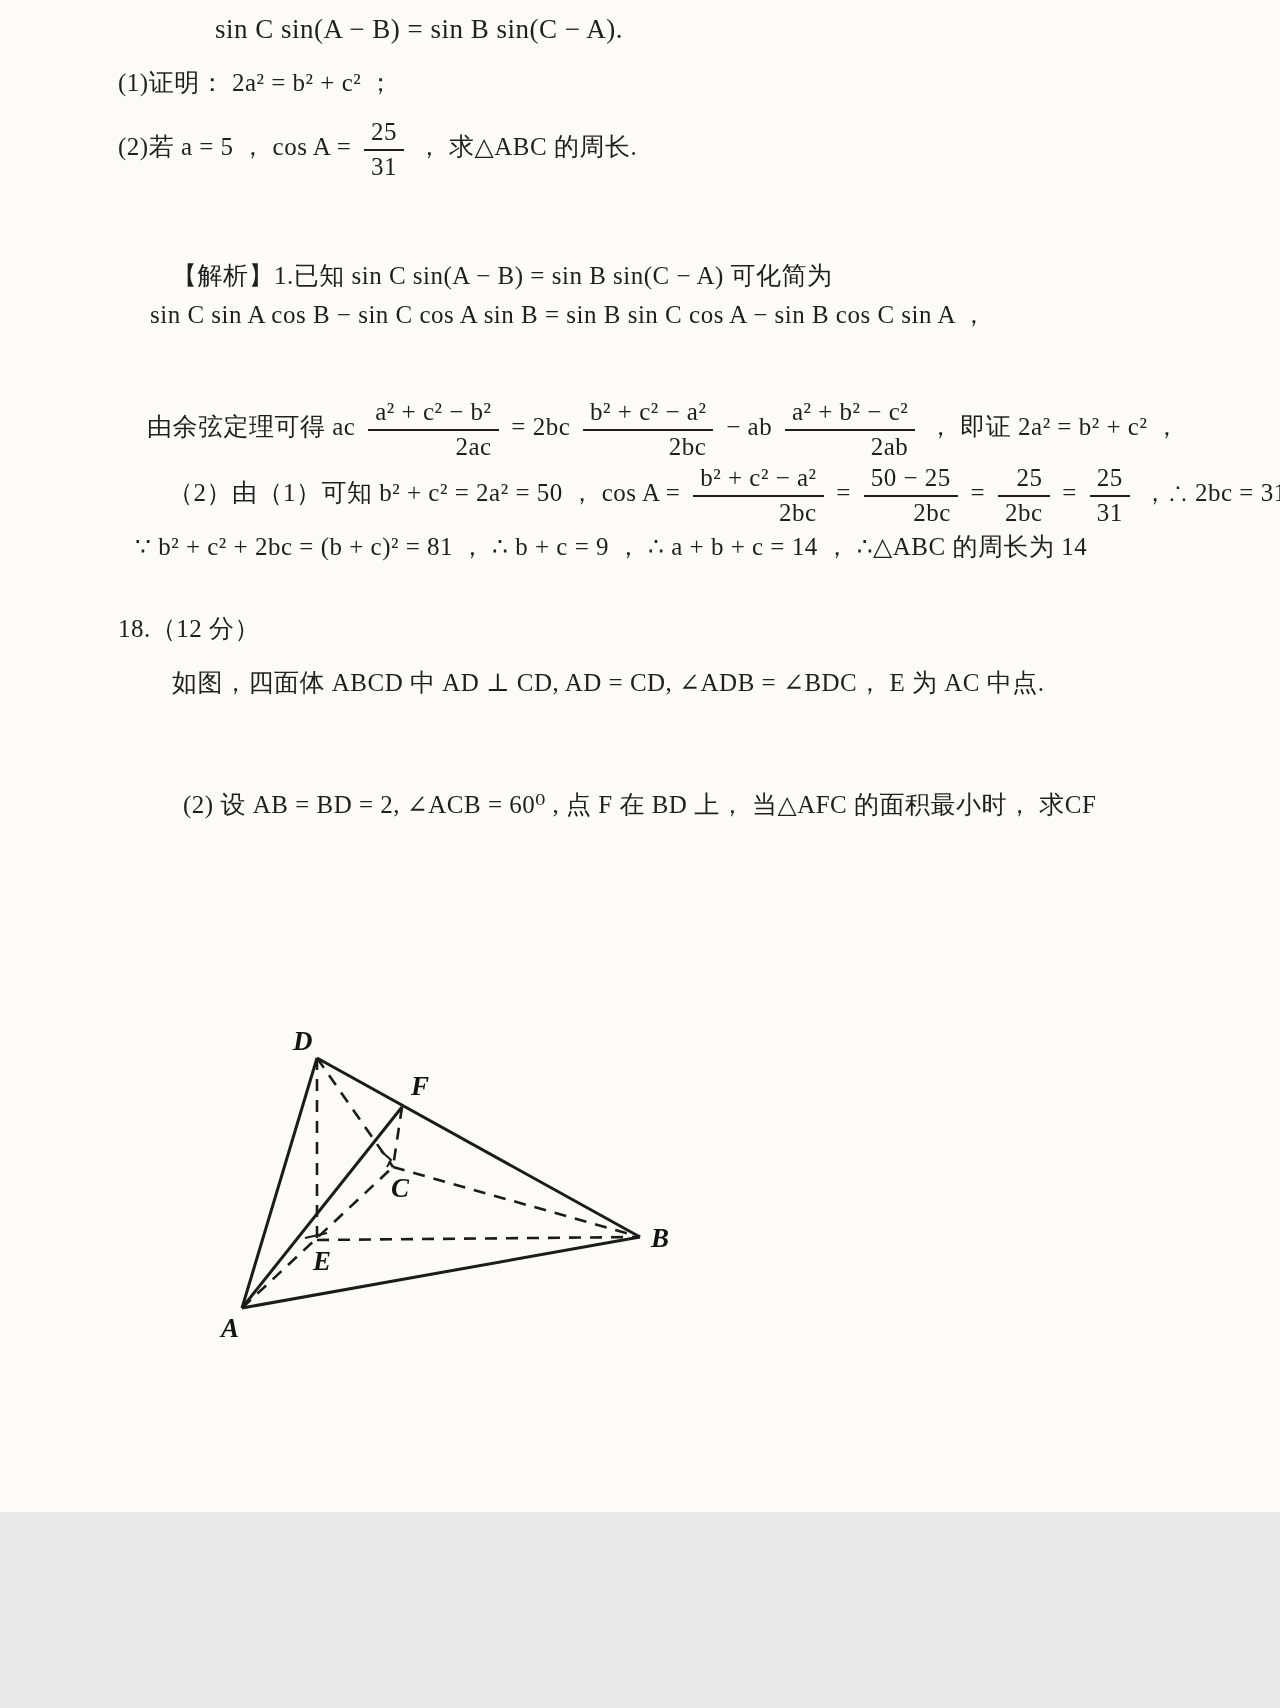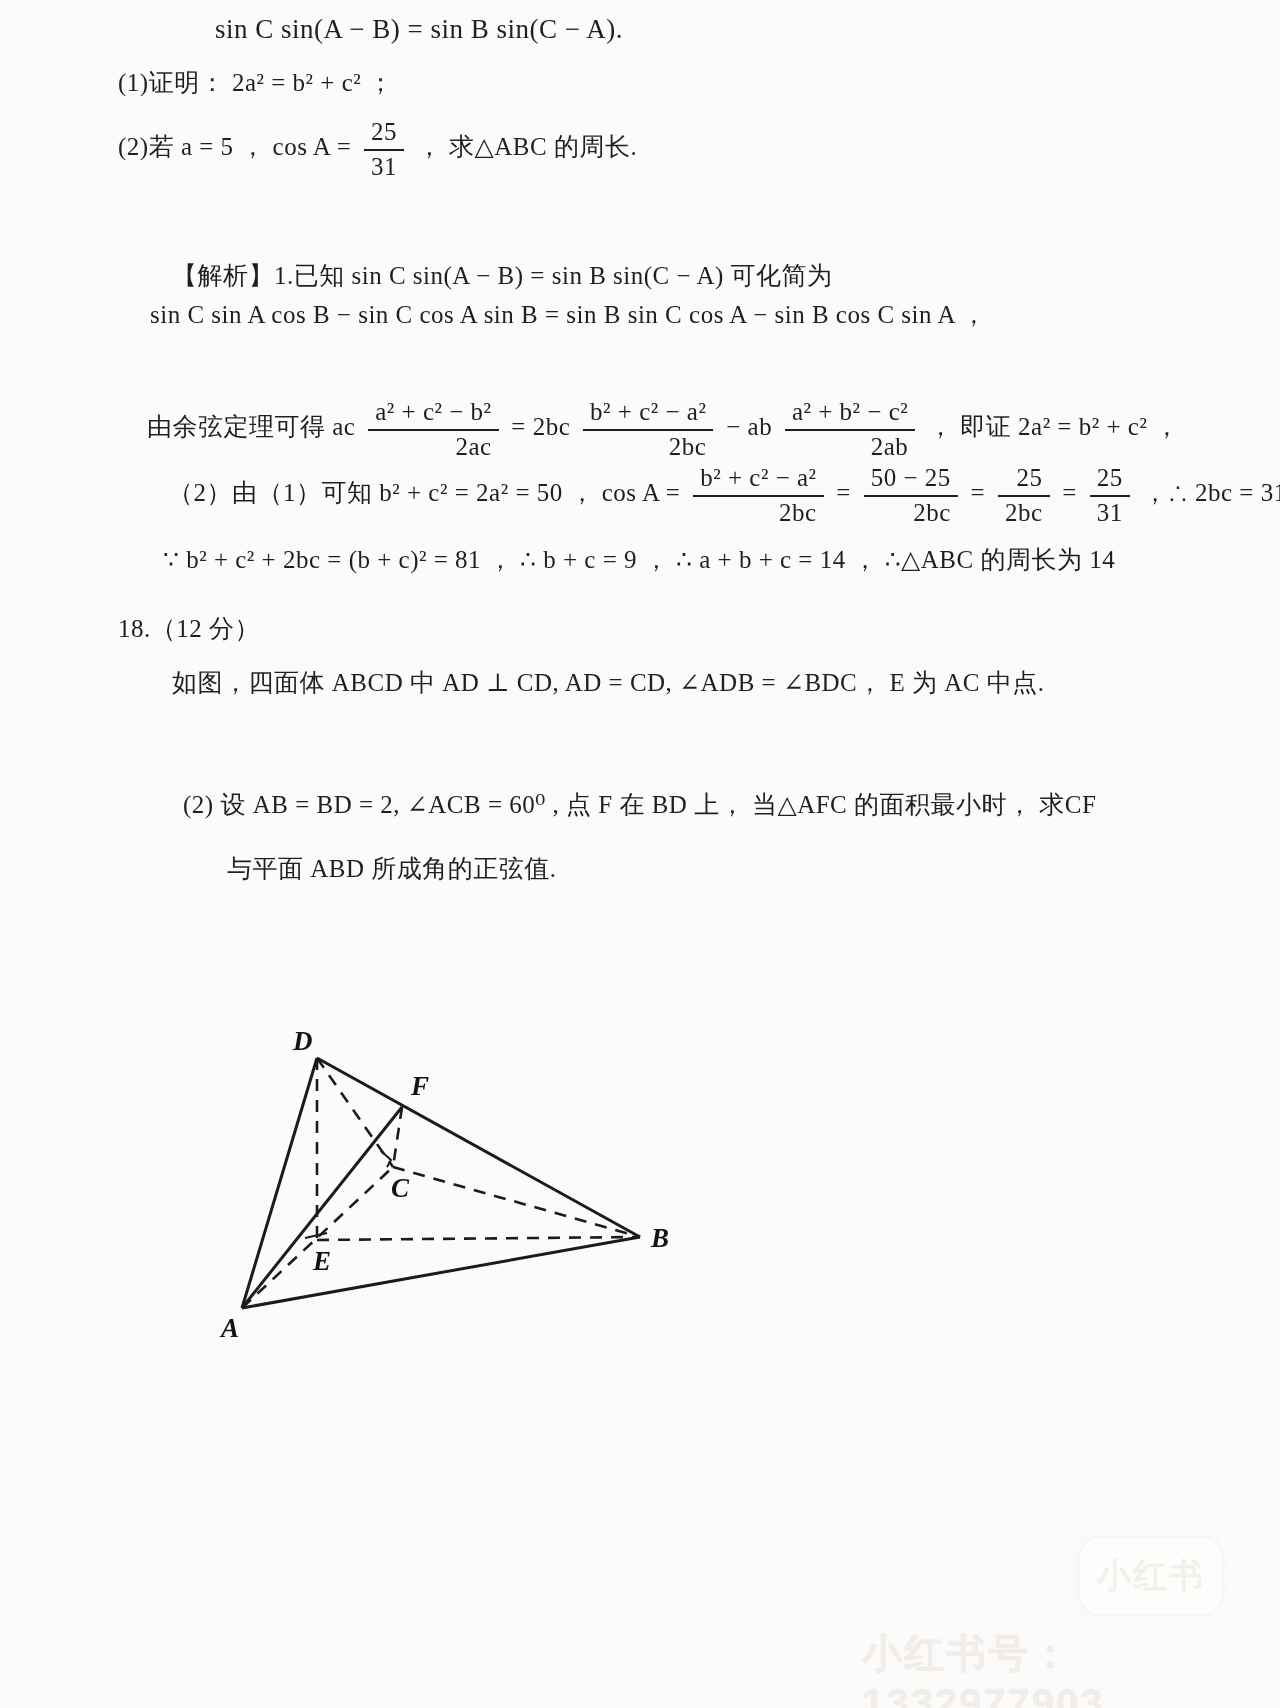--- a/index.html
+++ b/index.html
@@ -1,19 +1,19 @@
 <!DOCTYPE html>
 <html><head>
 <meta charset="utf-8">
 <style>
   html, body { margin: 0; padding: 0; background: #e9e9e9; }
   .page {
     position: relative;
     width: 1280px;
-    height: 1708px;
+    height: 1512px;
     margin: 0 auto;
     background: #fcfbfa;
     overflow: hidden;
     font-family: "Liberation Serif", "DejaVu Serif", serif;
     color: #1f1f1f;
   }
   .line {
     position: absolute;
     white-space: nowrap;
     font-size: 25px;
@@ -128,30 +128,29 @@
       <span class="den">2bc</span>
     </span>
     <span>=</span>
     <span class="frac">
       <span class="num">25</span>
       <span class="den">31</span>
     </span>
     <span>，∴ 2bc = 31 ，</span>
   </div>
 
-  <div class="line" style="left:135px; top:543px;margin-left:28px;">∵ b² + c² + 2bc = (b + c)² = 81 ，  ∴ b + c = 9 ，  ∴ a + b + c = 14 ，  ∴△ABC 的周长为 14</div>
+  <div class="line" style="left:135px; top:530px;">∵ b² + c² + 2bc = (b + c)² = 81 ，  ∴ b + c = 9 ，  ∴ a + b + c = 14 ，  ∴△ABC 的周长为 14</div>
 
   <div class="line" style="left:118px; top:612px;text-align:right;">18.（12 分）</div>
 
   <div class="line" style="left:172px; top:666px;">如图，四面体 ABCD 中 AD ⊥ CD, AD = CD, ∠ADB = ∠BDC，  E 为 AC 中点.</div>
 
 
   <div class="line" style="left:183px; top:788px;">(2)  设 AB = BD = 2, ∠ACB = 60⁰ , 点 F 在 BD 上，  当△AFC 的面积最小时，  求CF</div>
 
-  <div class="line" style="left:227px; top:852px;">与平面 ABD 所成角的正弦值.</div>
 
   <svg class="fig" width="490" height="405" viewBox="0 0 490 405">
 
     <line x1="47" y1="363" x2="122" y2="113" stroke="#1b1b1b" stroke-width="3"></line>
     <line x1="122" y1="113" x2="445" y2="292" stroke="#1b1b1b" stroke-width="3"></line>
     <line x1="47" y1="363" x2="445" y2="292" stroke="#1b1b1b" stroke-width="3"></line>
     <line x1="47" y1="363" x2="207" y2="162" stroke="#1b1b1b" stroke-width="3"></line>
 
     <line x1="122" y1="113" x2="198" y2="222" stroke="#1b1b1b" stroke-width="2.6" stroke-dasharray="12 9"></line>
     <line x1="198" y1="222" x2="445" y2="292" stroke="#1b1b1b" stroke-width="2.6" stroke-dasharray="12 9"></line>

